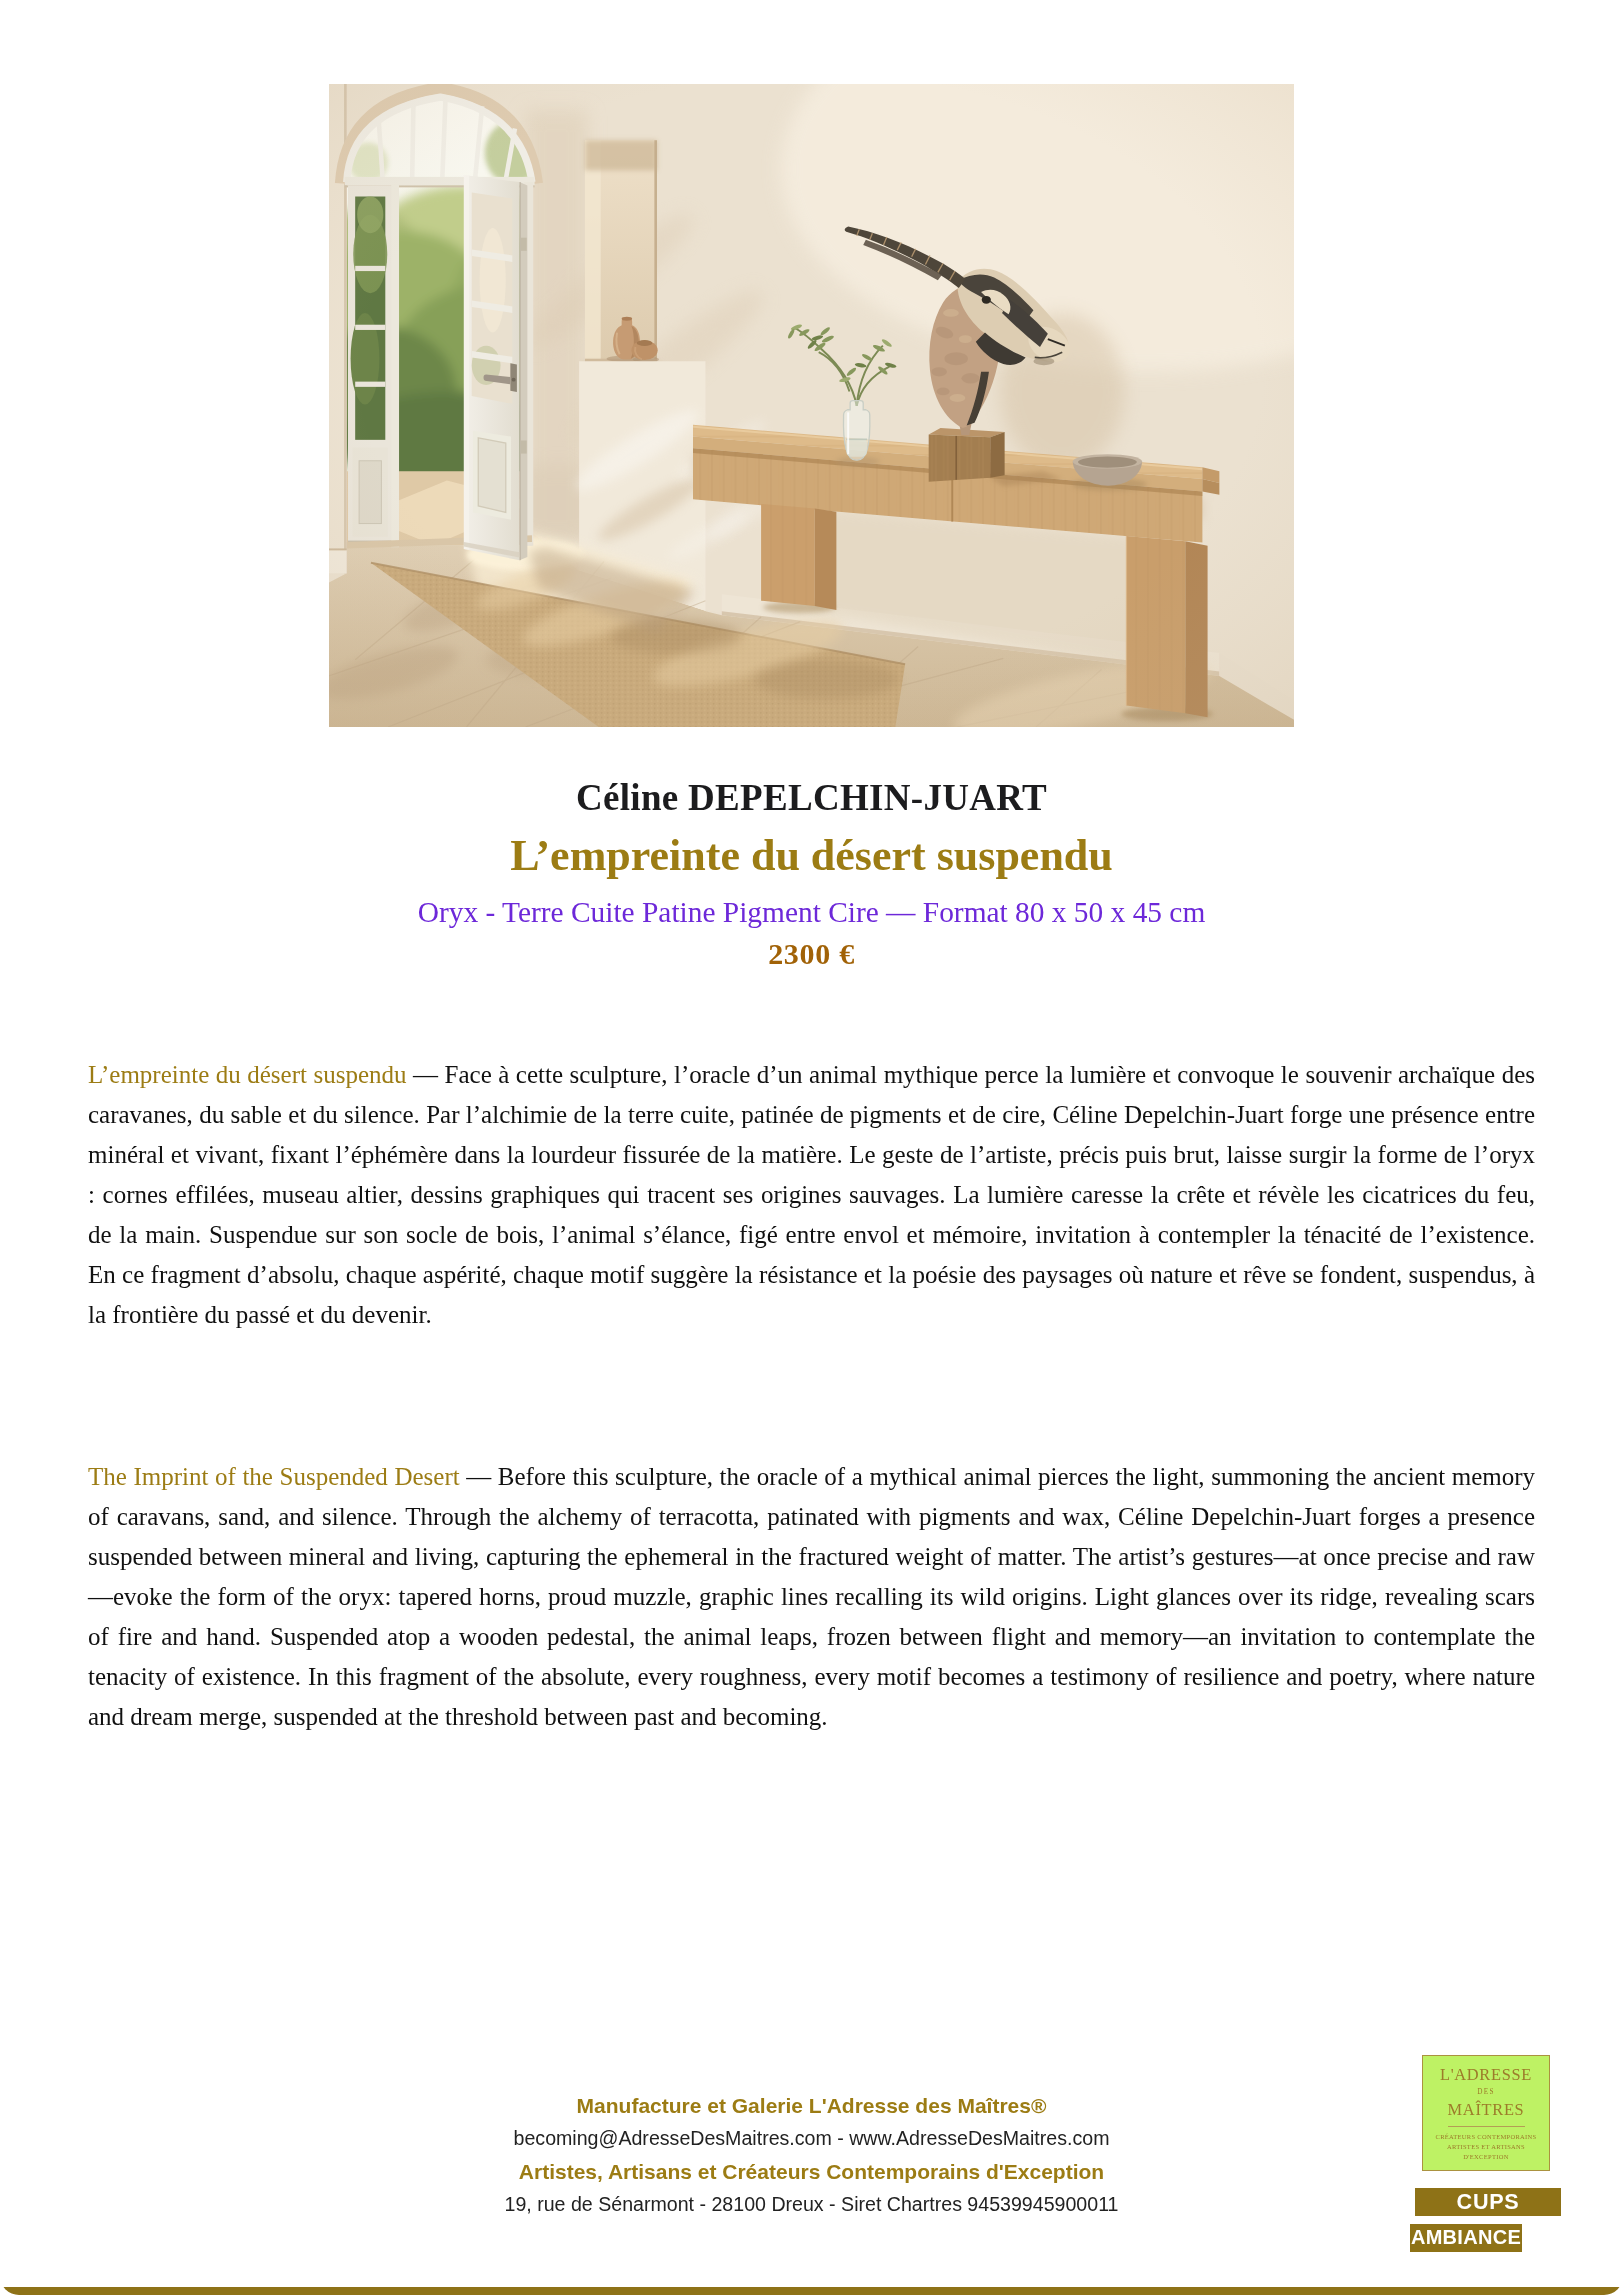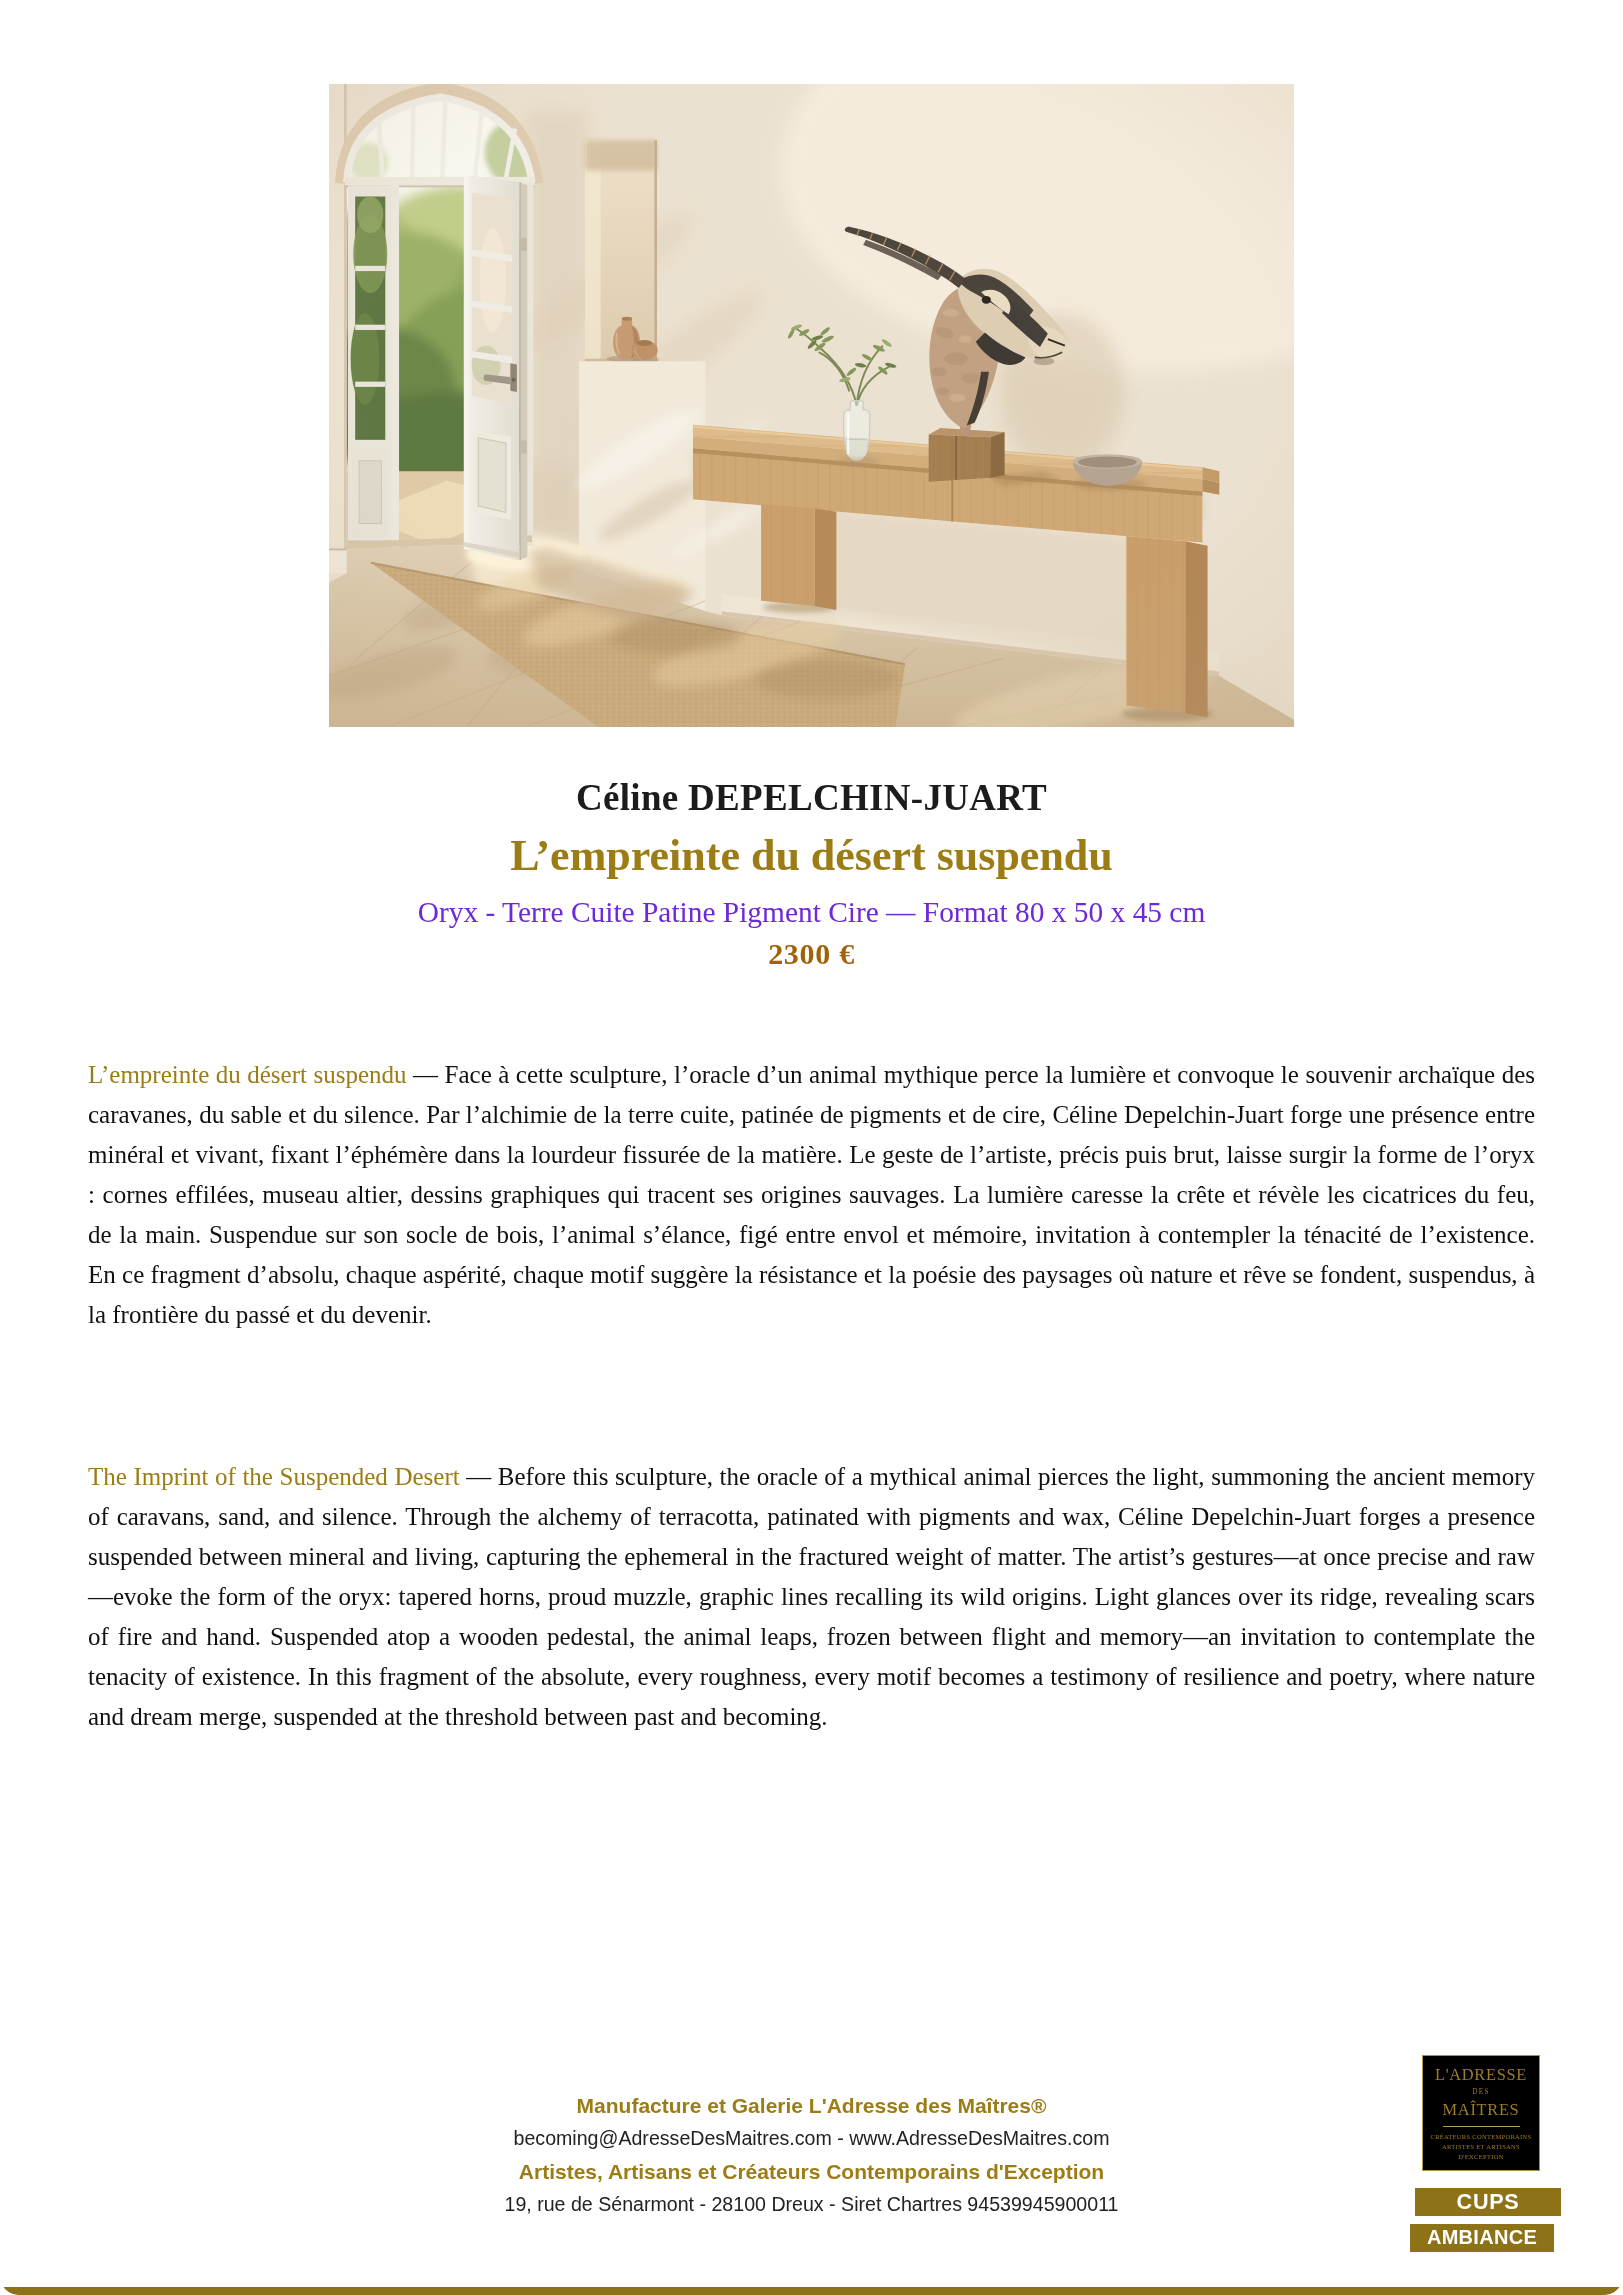--- a/index.html
+++ b/index.html
@@ -28,34 +28,34 @@
   .desc-en{top:1457px;}
 
   
   .footer{position:absolute;left:0;top:2089px;width:1623px;text-align:center;
           font-family:"Liberation Sans","DejaVu Sans",sans-serif;}
   .footer div{line-height:33px;}
   .f-gold{font-size:21px;font-weight:bold;color:#9c7c14;}
   .f-dark{font-size:19.6px;color:#222222;}
 
   
-  .logo-box{position:absolute;left:1422px;top:2055px;width:118px;height:116px;
-            border:1.3px solid #ab9240;background:#000000;box-sizing:border-box;
+  .logo-box{position:absolute;left:1422px;top:2055px;width:128px;height:116px;
+            border:1.3px solid #ab9240;background:#bef264;box-sizing:border-box;
             text-align:center;color:#9c7c2a;font-family:"Liberation Serif","DejaVu Serif",serif;}
   .logo-top{margin-top:9.2px;font-size:16.4px;letter-spacing:0.7px;}
   .logo-mid{margin-top:2.6px;font-size:7.2px;letter-spacing:1.3px;}
   .logo-bottom{margin-top:4px;font-size:16.4px;letter-spacing:0.7px;}
   .logo-rule{width:77px;height:0.7px;background:#b49d55;border:0;margin:6.5px auto 5.2px auto;}
   .logo-sub{font-size:6.5px;line-height:9.8px;letter-spacing:0.3px;}
 
   
   .badge{position:absolute;background:#8e7217;color:#ffffff;text-align:center;
          font-family:"Liberation Sans","DejaVu Sans",sans-serif;font-weight:bold;}
   .badge-cups{left:1415px;top:2188px;width:146px;height:27.5px;font-size:21.6px;line-height:27.5px;letter-spacing:0.7px;}
-  .badge-ambiance{left:1410px;top:2224px;width:144px;height:27.5px;font-size:20px;line-height:27.5px;letter-spacing:0.3px;}
+  .badge-ambiance{left:1410px;top:2224px;width:112px;height:27.5px;font-size:20px;line-height:27.5px;letter-spacing:0.3px;}
   .bottom-band{position:absolute;left:0;top:2287px;width:1623px;height:8.5px;background:#8e7217;}
 </style>
 </head>
 <body>
 
 <div class="page">
 
   <div class="photo">
     <svg viewBox="0 0 1474 983" preserveAspectRatio="none">
       <defs>

